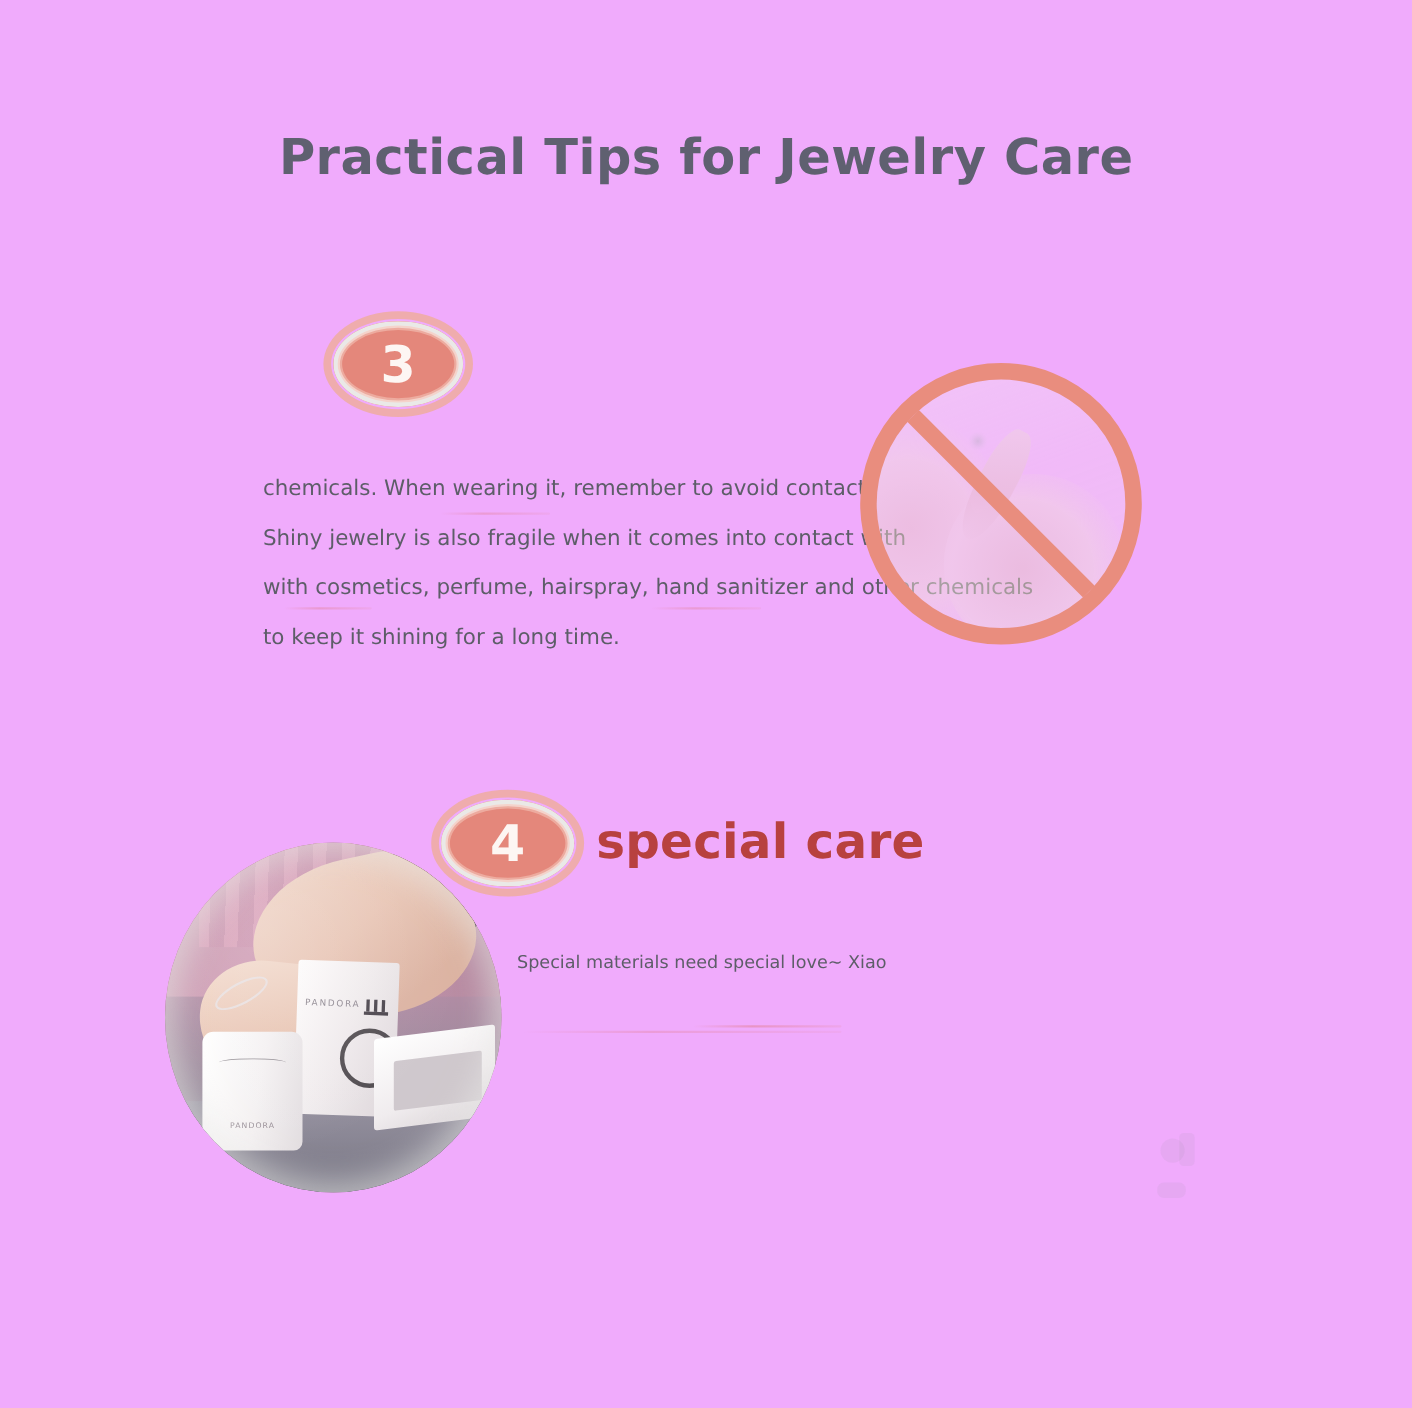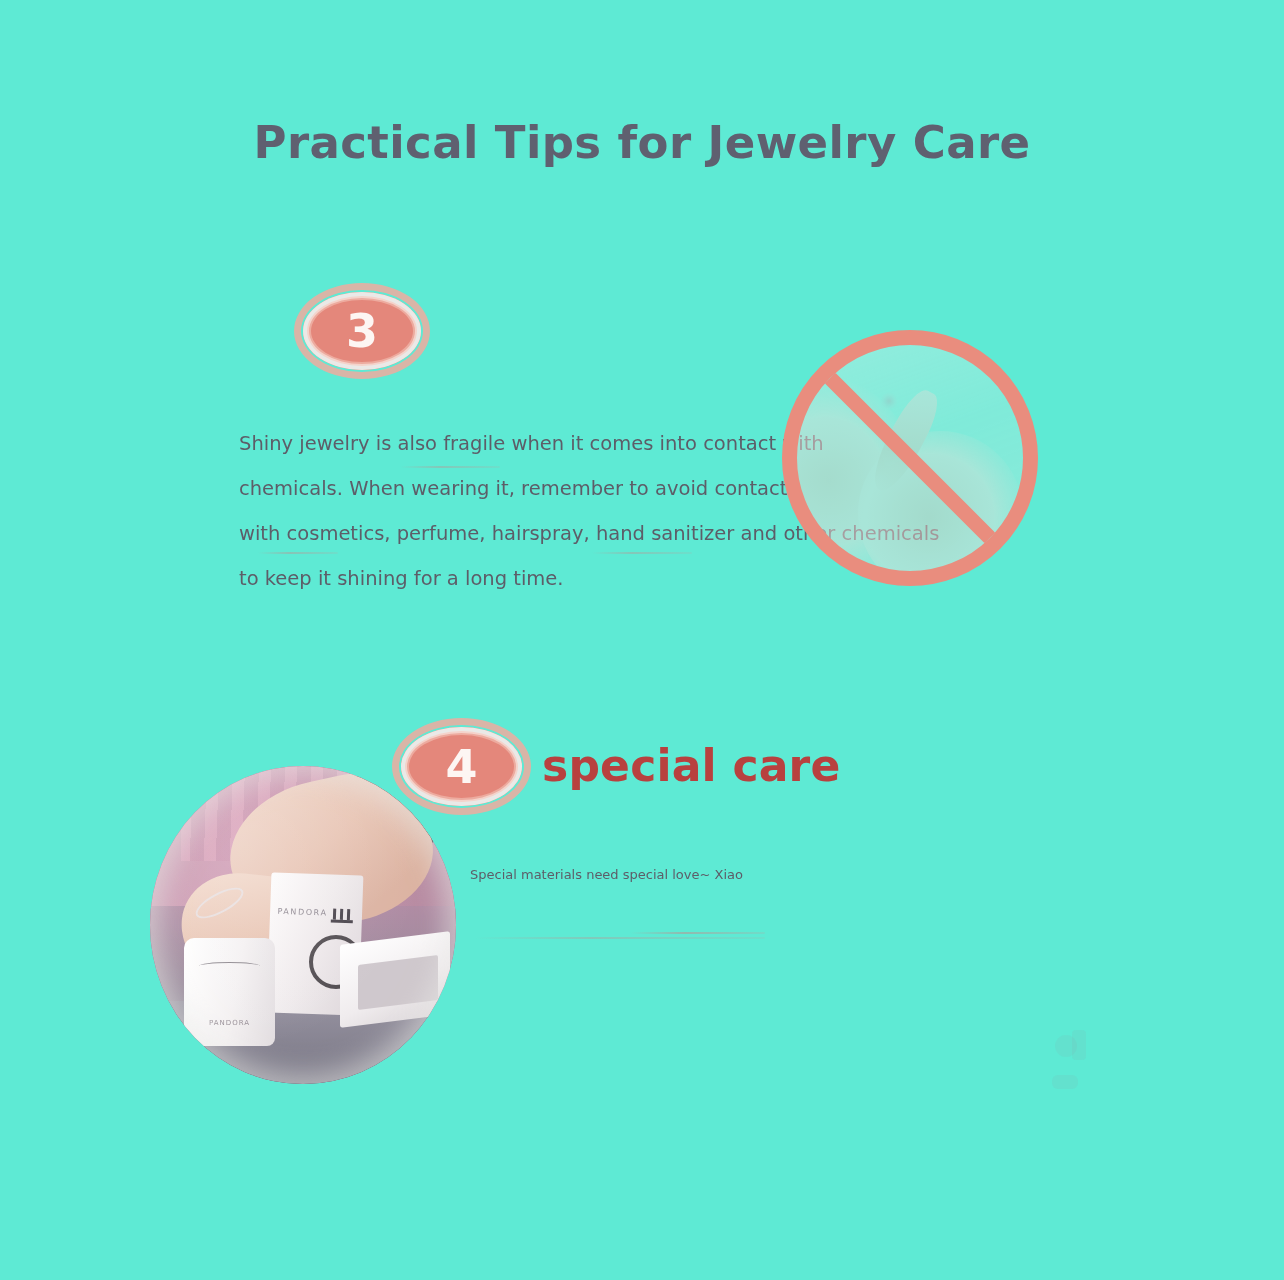--- a/index.html
+++ b/index.html
@@ -12,21 +12,21 @@
     background: #eae9e7;
     font-family: "Liberation Sans", sans-serif;
     overflow: hidden;
     position: relative;
   }
 
   #page {
     position: relative;
     width: 1284px;
     height: 1280px;
-    background: #5eead4;
+    background: #f0abfc;
     overflow: hidden;
   }
 
   
   .page-title {
     position: absolute;
     left: 0;
     top: 116px;
     width: 1284px;
     text-align: center;
@@ -119,21 +119,21 @@
 
   #body-3 {
     left: 239px;
     top: 421px;
     font-size: 19.5px;
     line-height: 45px;
   }
   #body-4 {
     left: 470px;
     top: 853px;
-    font-size: 13px;
+    font-size: 16px;
     line-height: 44px;
   }
 
   
   .smudge {
     position: absolute;
     background: linear-gradient(90deg, rgba(226,120,120,0) 0%, rgba(222,116,120,0.55) 40%, rgba(226,130,130,0.18) 100%);
     height: 2px;
     border-radius: 2px;
     pointer-events: none;
@@ -418,22 +418,22 @@
   <div class="page-title">Practical Tips for Jewelry Care</div>
 
   <div class="badge" id="badge-3">
     <span class="badge-outer"></span>
     <span class="badge-ring"></span>
     <span class="badge-num">3</span>
   </div>
 
 
   <div class="tip-body" id="body-3">
+    <div class="line">chemicals. When wearing it, remember to avoid contact</div>
     <div class="line">Shiny jewelry is also fragile when it comes into contact with</div>
-    <div class="line">chemicals. When wearing it, remember to avoid contact</div>
     <div class="line">with cosmetics, perfume, hairspray, hand sanitizer and other chemicals</div>
     <div class="line">to keep it shining for a long time.</div>
   </div>
 
   <div class="smudge" id="smudge-a"></div>
   <div class="smudge" id="smudge-b"></div>
   <div class="smudge" id="smudge-c"></div>
 
   <div id="no-sign">
     <div class="no-photo">

